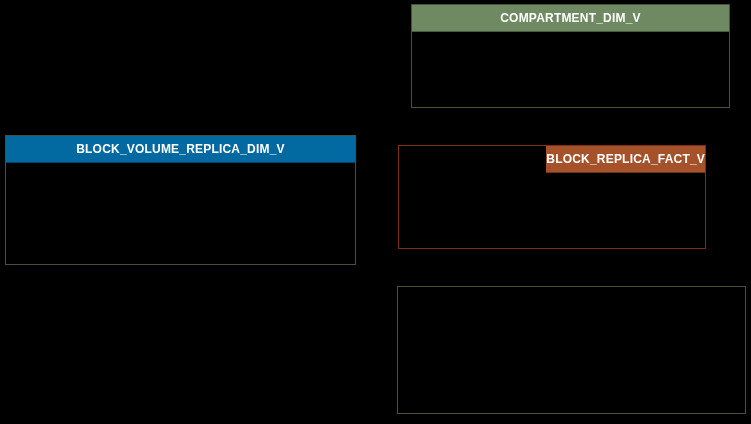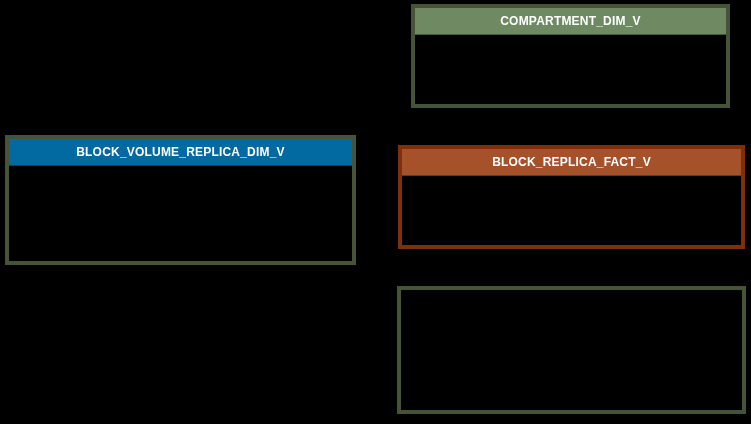--- a/index.html
+++ b/index.html
@@ -10,21 +10,21 @@
   .canvas {
     position: relative;
     width: 751px;
     height: 424px;
     background: #000000;
     overflow: hidden;
   }
   .entity {
     position: absolute;
     background: #000000;
-    border: 4px solid #bef264; 
+    border: 1px solid #bef264; 
     display: flex;
     flex-direction: column;
   }
   .entity-header {
     height: 27px;
     flex: 0 0 27px;
     display: flex;
     align-items: center;
     justify-content: center;
     border-bottom: 1px solid rgba(0,0,0,0.35);
@@ -36,21 +36,21 @@
     letter-spacing: 0.2px;
     white-space: nowrap;
   }
   .entity-body {
     flex: 1 1 auto;
     background: #000000;
   }
   
   .e-compartment { left: 411px; top: 4px;   width: 319px; height: 104px; }
   .e-blockvol    { left: 5px;   top: 135px; width: 351px; height: 130px; }
-  .e-fact        { left: 398px; top: 145px; width: 347px; height: 104px; }
+  .e-fact        { left: 398px; top: 145px; width: 308px; height: 104px; align-items: flex-end; }
   .e-bootvol     { left: 397px; top: 286px; width: 349px; height: 128px; }
 </style>
 </head>
 <body>
 
 <div class="canvas">
 
   <div class="entity e-compartment" data-bind-border="diagram.entities.0.border_color" style="border-color: rgb(70, 83, 57);">
     <div class="entity-header" style="background-color: rgb(111, 138, 98);">
       <span class="entity-title" data-bind="diagram.entities.0.label">COMPARTMENT_DIM_V</span>

